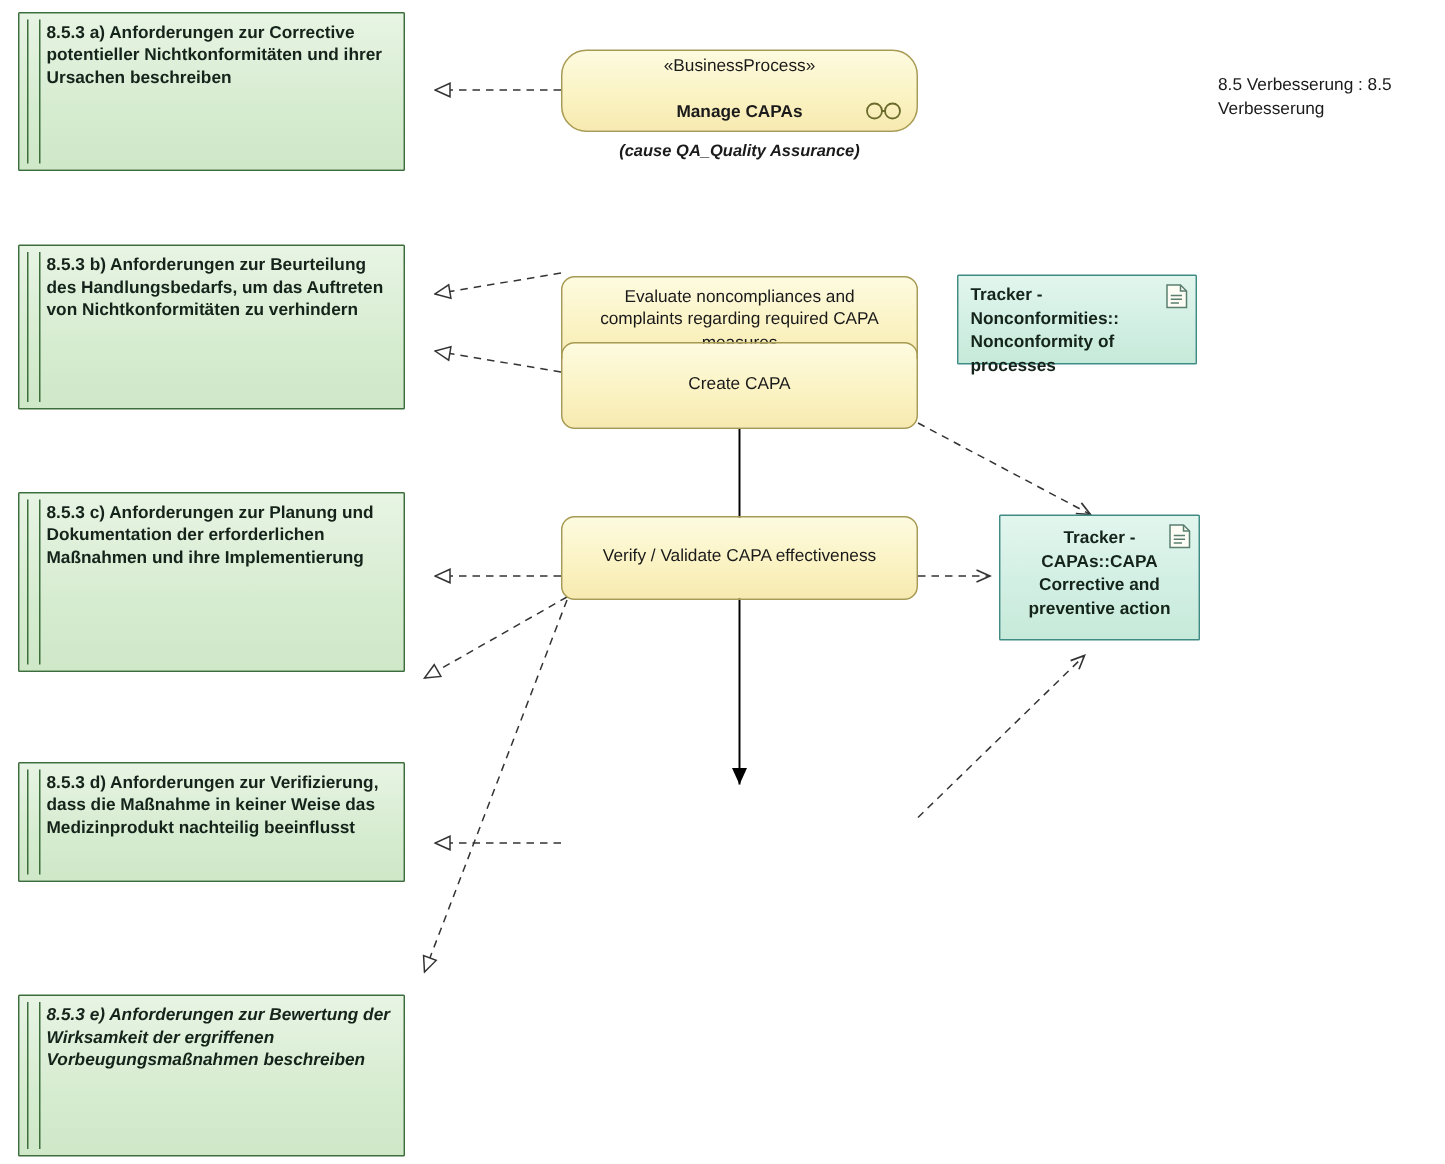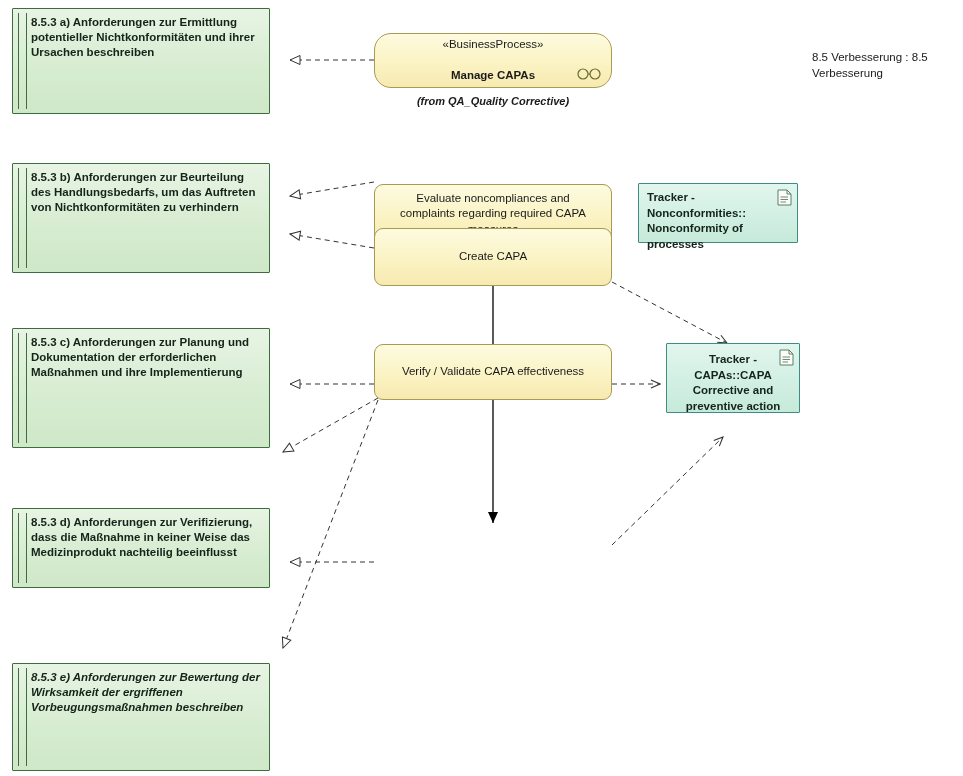--- a/index.html
+++ b/index.html
@@ -175,21 +175,21 @@
 
     <path d="M612,384 L660,384" stroke="#333333" stroke-width="1" fill="none" stroke-dasharray="5,4" marker-end="url(#openArrow)"></path>
 
     <path d="M612,545 L723,437" stroke="#333333" stroke-width="1" fill="none" stroke-dasharray="5,4" marker-end="url(#openArrow)"></path>
 
     <path d="M493,286 L493,523" stroke="#000000" stroke-width="1.3" fill="none" marker-end="url(#solidArrow)"></path>
   </svg>
 
   <div class="node req" style="left:12px; top:8px; width:258px; height:106px;">
     <div class="bar"></div>
-    <div class="req-text">8.5.3 a) Anforderungen zur Ermittlung potentieller Nichtkonformitäten und ihrer Ursachen beschreiben</div>
+    <div class="req-text">8.5.3 a) Anforderungen zur Corrective potentieller Nichtkonformitäten und ihrer Ursachen beschreiben</div>
   </div>
 
   <div class="node req" style="left:12px; top:163px; width:258px; height:110px;">
     <div class="bar"></div>
     <div class="req-text">8.5.3 b) Anforderungen zur Beurteilung des Handlungsbedarfs, um das Auftreten von Nichtkonformitäten zu verhindern</div>
   </div>
 
   <div class="node req" style="left:12px; top:328px; width:258px; height:120px;">
     <div class="bar"></div>
     <div class="req-text">8.5.3 c) Anforderungen zur Planung und Dokumentation der erforderlichen Maßnahmen und ihre Implementierung</div>
@@ -209,21 +209,21 @@
     <div class="act-text">
       <span class="stereo">«BusinessProcess»</span>
       <span class="name">Manage CAPAs</span>
     </div>
     <svg class="proc-icon" viewBox="0 0 26 12">
       <circle cx="6" cy="6" r="5" fill="none" stroke="#6b6b2c" stroke-width="1.2"></circle>
       <circle cx="18" cy="6" r="5" fill="none" stroke="#6b6b2c" stroke-width="1.2"></circle>
       <line x1="11" y1="6" x2="13" y2="6" stroke="#6b6b2c" stroke-width="1.2"></line>
     </svg>
   </div>
-  <div class="from-label" style="left:374px; top:95px; width:238px;">(from QA_Quality Corrective)</div>
+  <div class="from-label" style="left:374px; top:95px; width:238px;">(cause QA_Quality Assurance)</div>
 
   <div class="node act" style="left:374px; top:144px; width:238px; height:60px;margin-top:40px;">
     <div class="act-text">Evaluate noncompliances and complaints regarding required CAPA measures</div>
   </div>
 
   <div class="node act" style="left:374px; top:228px; width:238px; height:58px;">
     <div class="act-text">Create CAPA</div>
   </div>
 
   <div class="node act" style="left:374px; top:344px; width:238px; height:56px;text-align:right;">
@@ -235,21 +235,21 @@
     <div class="tr-text">Tracker - Nonconformities:: Nonconformity of processes</div>
     <svg class="doc-icon" viewBox="0 0 15 17">
       <path d="M1,1 H10 L14,5 V16 H1 Z" fill="#fdfdf5" stroke="#5a7f6f" stroke-width="1"></path>
       <path d="M10,1 V5 H14" fill="none" stroke="#5a7f6f" stroke-width="1"></path>
       <line x1="3.5" y1="8" x2="11" y2="8" stroke="#5a7f6f" stroke-width="0.9"></line>
       <line x1="3.5" y1="10.5" x2="11" y2="10.5" stroke="#5a7f6f" stroke-width="0.9"></line>
       <line x1="3.5" y1="13" x2="9" y2="13" stroke="#5a7f6f" stroke-width="0.9"></line>
     </svg>
   </div>
 
-  <div class="node tracker" style="left:666px; top:343px; width:134px; height:70px;">
+  <div class="node tracker" style="left:666px; top:343px; width:134px; height:84px;">
     <div class="tr-text" style="text-align:center; left:6px; right:6px; top:8px;">Tracker - CAPAs::CAPA Corrective and preventive action</div>
     <svg class="doc-icon" viewBox="0 0 15 17">
       <path d="M1,1 H10 L14,5 V16 H1 Z" fill="#fdfdf5" stroke="#5a7f6f" stroke-width="1"></path>
       <path d="M10,1 V5 H14" fill="none" stroke="#5a7f6f" stroke-width="1"></path>
       <line x1="3.5" y1="8" x2="11" y2="8" stroke="#5a7f6f" stroke-width="0.9"></line>
       <line x1="3.5" y1="10.5" x2="11" y2="10.5" stroke="#5a7f6f" stroke-width="0.9"></line>
       <line x1="3.5" y1="13" x2="9" y2="13" stroke="#5a7f6f" stroke-width="0.9"></line>
     </svg>
   </div>
 

